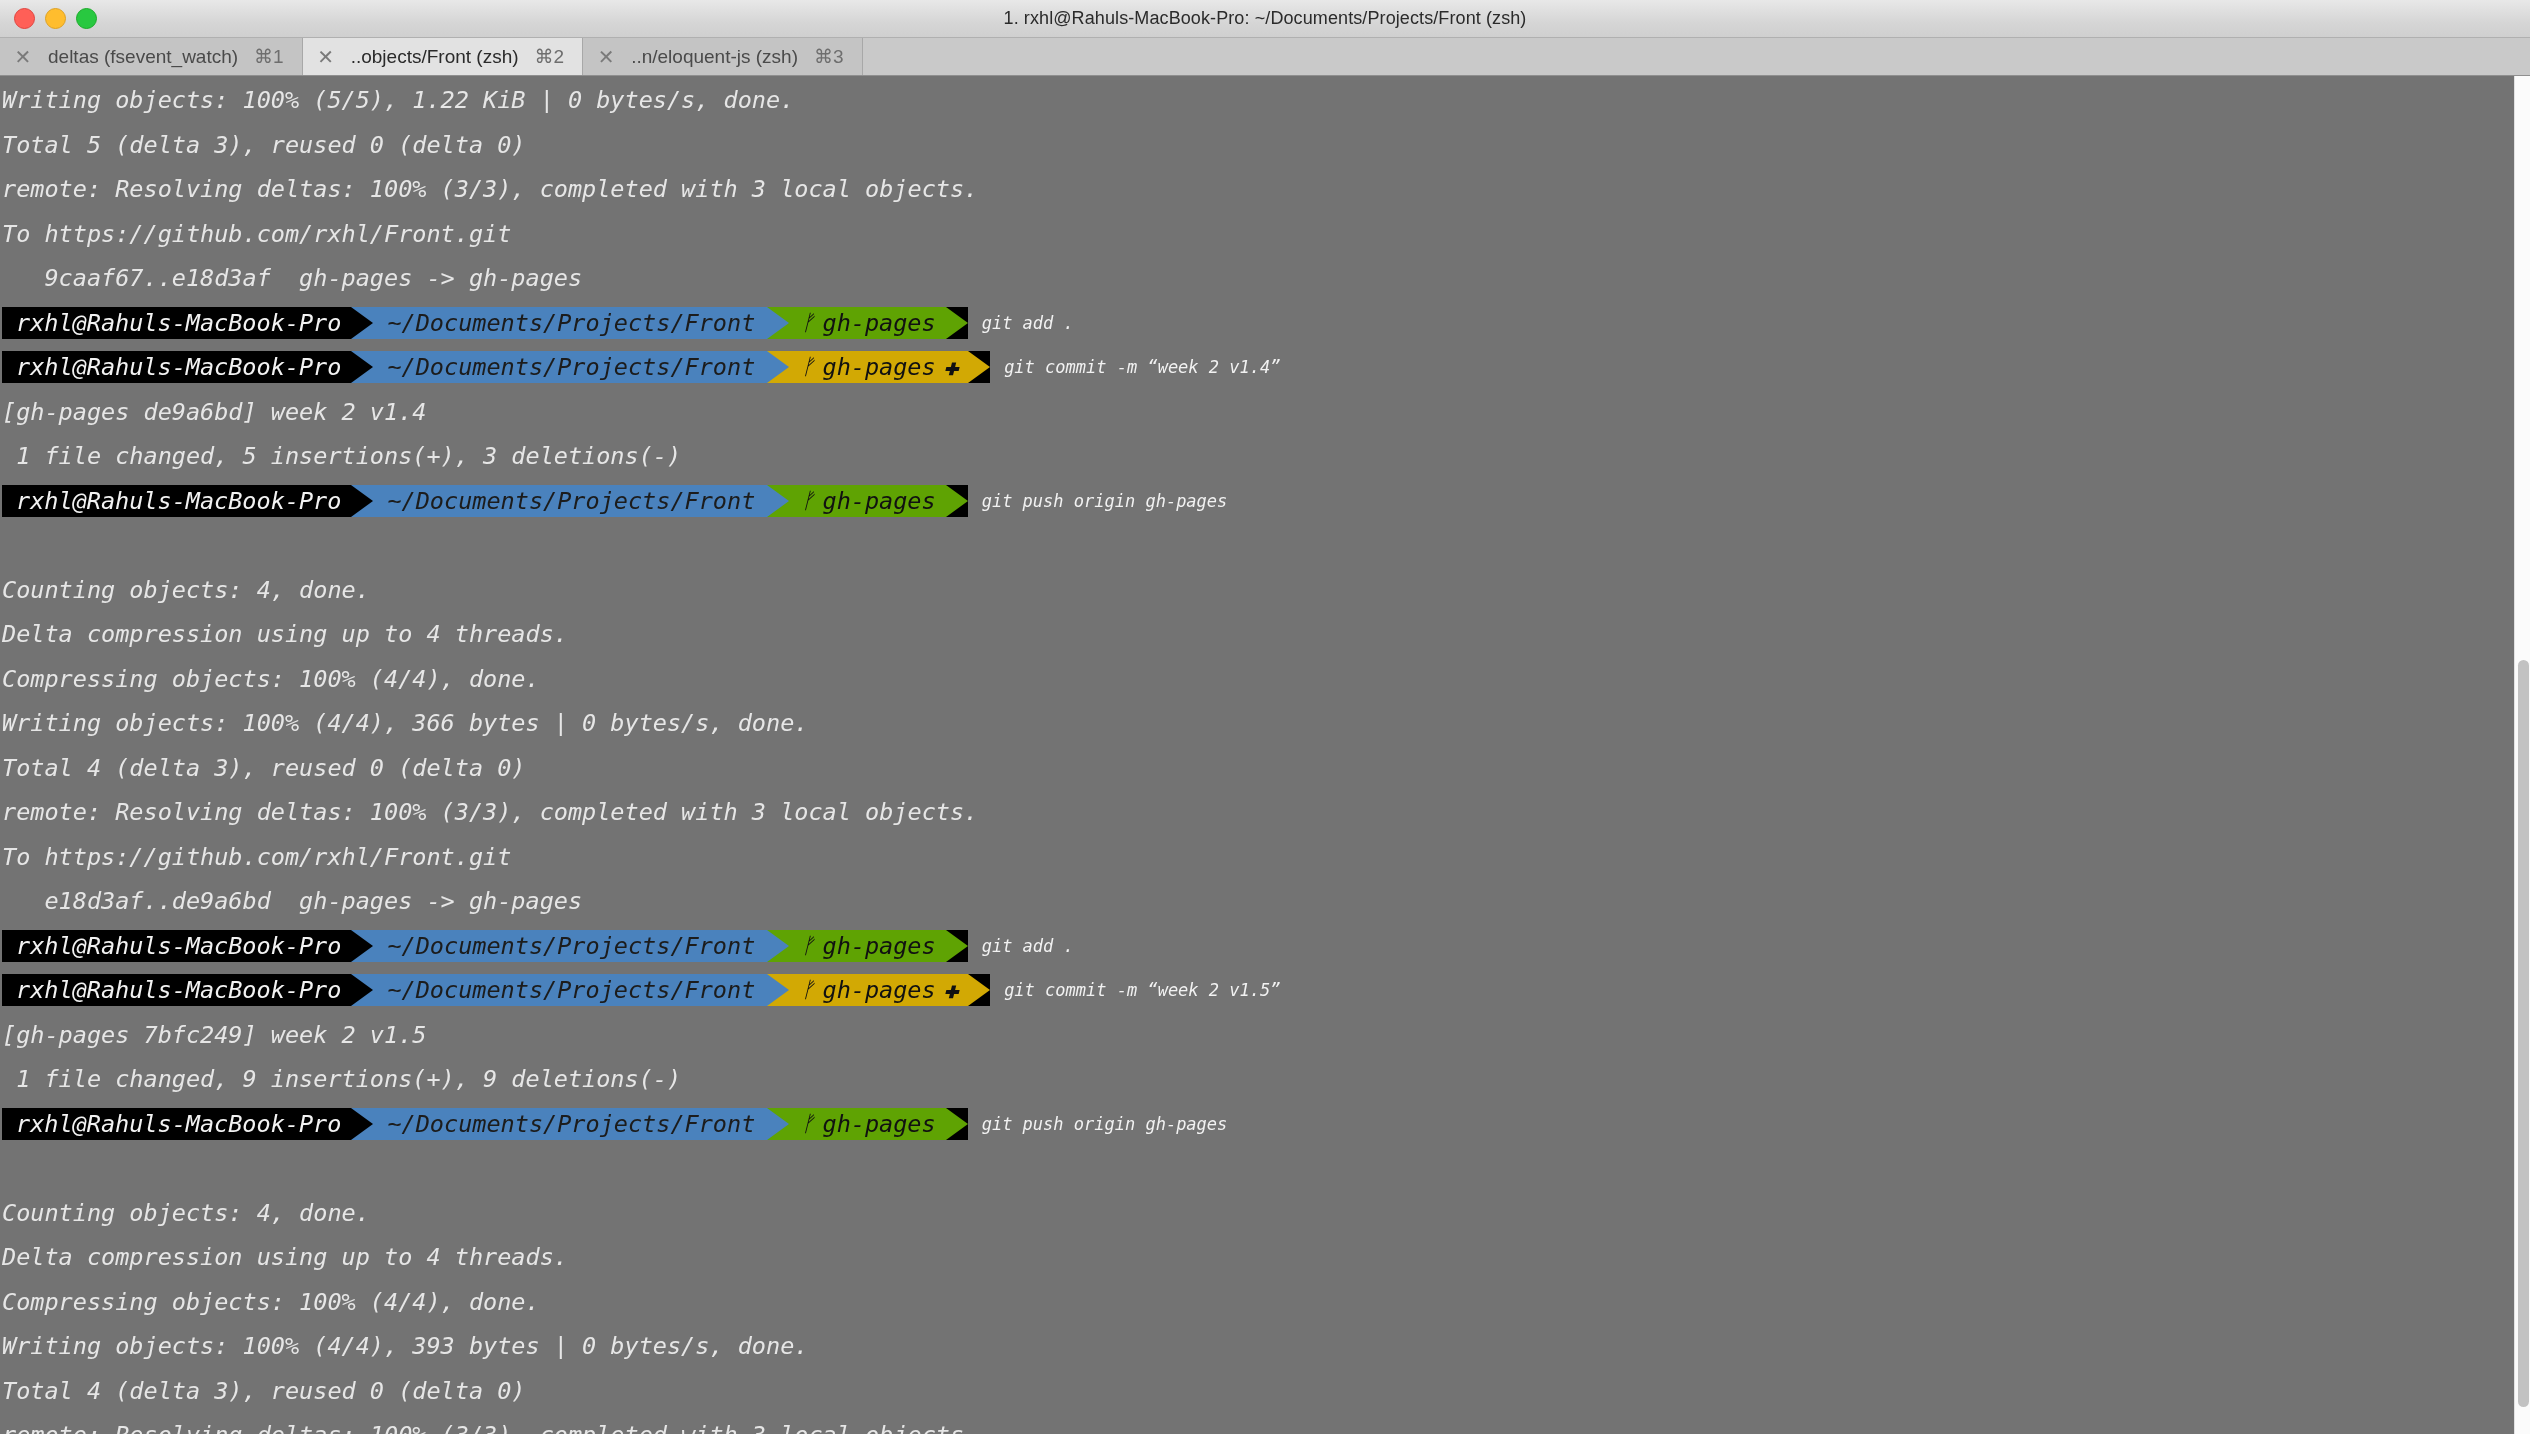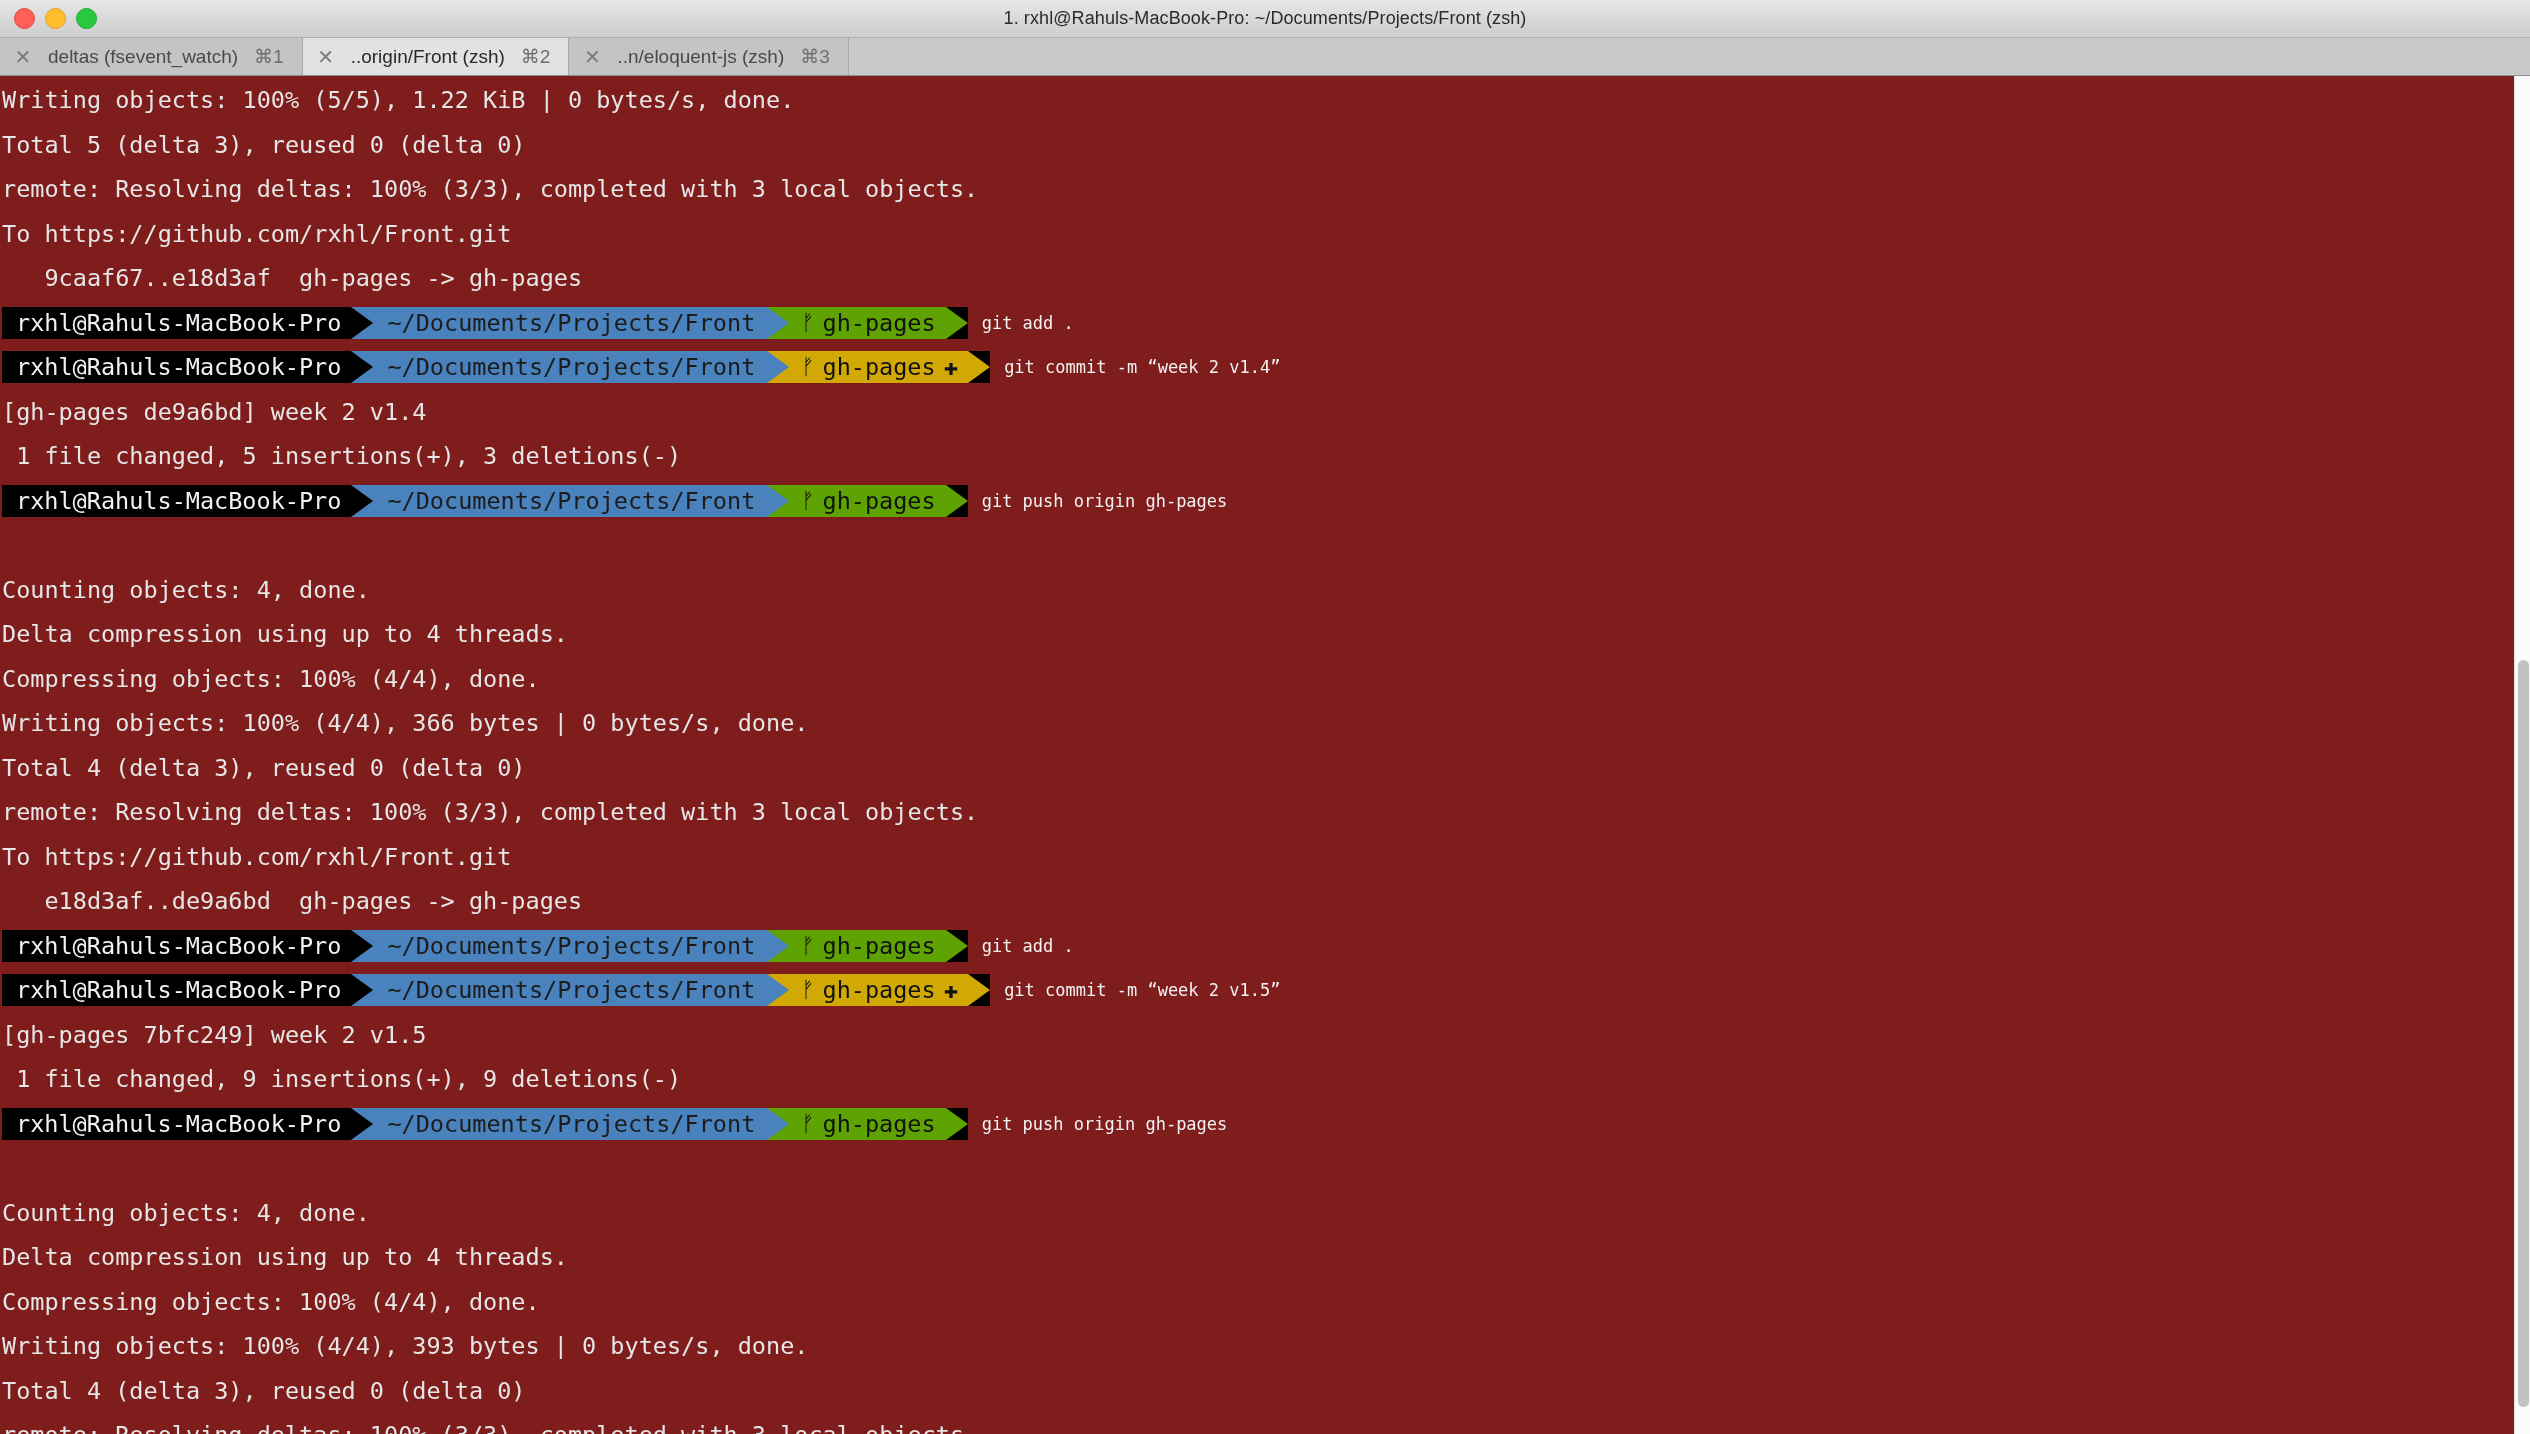--- a/index.html
+++ b/index.html
@@ -56,24 +56,25 @@
     font-size: 20px; color: #7a7a7a; line-height: 1;
     width: 18px; text-align: center;
   }
   .tab .tab-label { flex: 1; text-align: center; }
   .tab .tab-key { color: #6e6e6e; font-size: 19px; }
   .tabbar-filler { flex: 1; background: #c9c9c9; }
 
   
   .terminal {
     position: relative;
-    background: #7f1d1d;
+    background: #737373;
     height: calc(1434px - 76px);
     overflow: hidden;
     padding: 2px 15px 0 0;
+    font-style: italic;
   }
   .term-lines {
     font-family: "DejaVu Sans Mono", monospace;
     font-size: 23.5px;
     line-height: 44.5px;
     color: #e6e6e6;
     white-space: pre;
     padding-left: 2px;
   }
   .line { height: 44.5px; display: flex; align-items: center; white-space: pre; }
@@ -155,21 +156,21 @@
 
   <div class="tabbar">
     <div id="tabs-host" style="display:flex;">
         <div class="tab">
           <span class="close">✕</span>
           <span class="tab-label">deltas (fsevent_watch)</span>
           <span class="tab-key">⌘1</span>
         </div>
         <div class="tab active">
           <span class="close">✕</span>
-          <span class="tab-label">..origin/Front (zsh)</span>
+          <span class="tab-label">..objects/Front (zsh)</span>
           <span class="tab-key">⌘2</span>
         </div>
         <div class="tab">
           <span class="close">✕</span>
           <span class="tab-label">..n/eloquent-js (zsh)</span>
           <span class="tab-key">⌘3</span>
         </div>
       </div>
     <div class="tabbar-filler"></div>
   </div>

